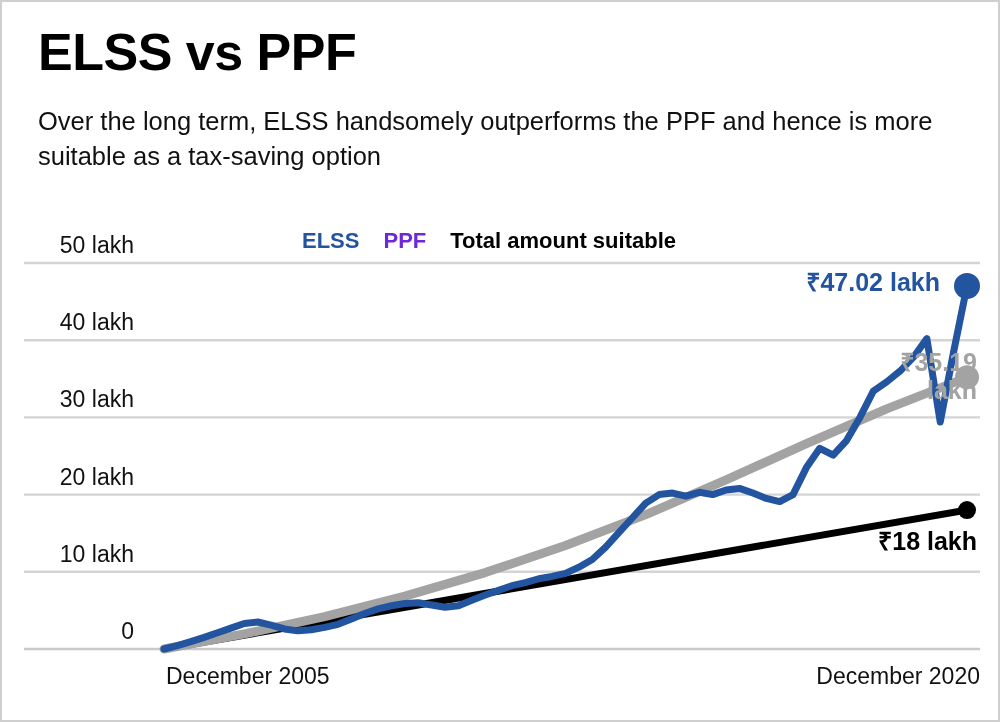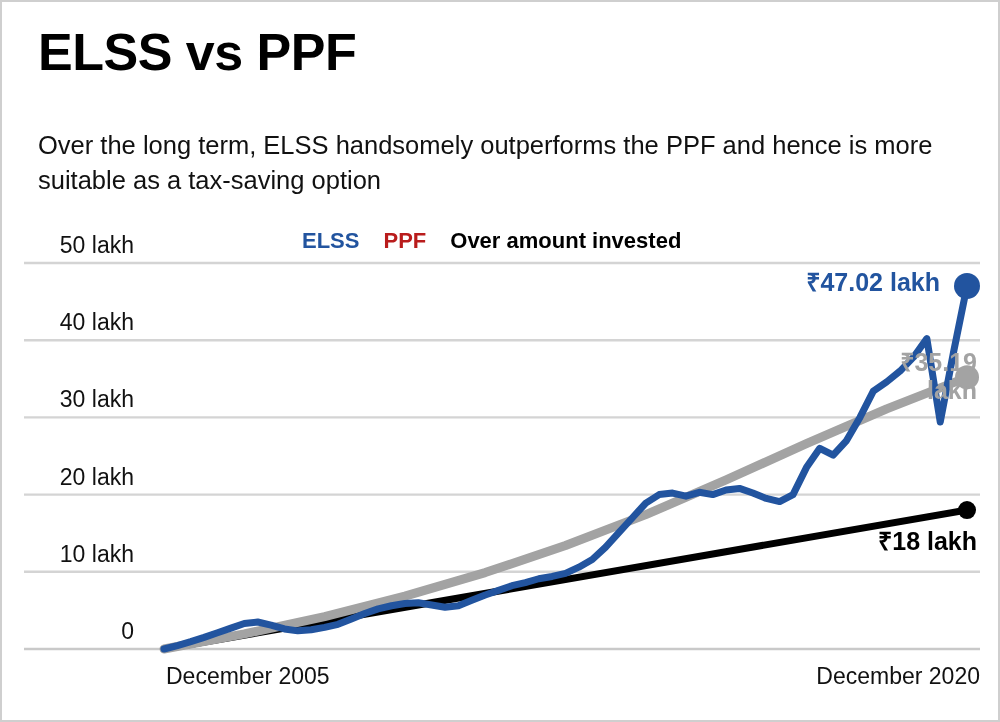--- a/index.html
+++ b/index.html
@@ -36,33 +36,32 @@
     white-space: nowrap;
   }
   .subtitle {
     position: absolute;
     left: 36px; top: 102px;
     width: 930px;
     font-size: 25.5px;
     font-weight: normal;
     color: #111;
     line-height: 1.38;
-    margin-top: 24px;
   }
   .legend {
     position: absolute;
     left: 300px; top: 226px;
     font-size: 22px;
     font-weight: bold;
     white-space: nowrap;
   }
   .legend .li { display: inline-block; margin-right: 24px; }
   .legend .li:last-child { margin-right: 0; }
   .lg-elss { color: #22549f; text-align: center; }
-  .lg-ppf  { color: #b91c1c; }
+  .lg-ppf  { color: #6d28d9; }
   .lg-tot  { color: #000000; }
 
   .chartwrap {
     position: absolute;
     left: 0; top: 210px;
     width: 996px; height: 508px;
   }
   svg { display: block; }
 
   .ytick {
@@ -91,21 +90,21 @@
 <body>
 
 <div id="page">
   <div id="inner">
 
     <div class="title">ELSS vs PPF</div>
 
     <div class="subtitle">Over the long term, ELSS handsomely outperforms the PPF and hence is more suitable as a tax-saving option</div>
 
     <div class="legend">
-      <span class="li lg-elss">ELSS</span><span class="li lg-ppf">PPF</span><span class="li lg-tot">Over amount invested</span>
+      <span class="li lg-elss">ELSS</span><span class="li lg-ppf">PPF</span><span class="li lg-tot">Total amount suitable</span>
     </div>
 
     <div class="chartwrap">
       <svg id="chart-svg" width="996" height="508" viewBox="0 0 996 508">
         <g id="grid-group">
             <line x1="22" x2="978" y1="437" y2="437" class="axisline"></line>
             <line x1="22" x2="978" y1="359.8" y2="359.8" class="gridline"></line>
             <line x1="22" x2="978" y1="282.6" y2="282.6" class="gridline"></line>
             <line x1="22" x2="978" y1="205.4" y2="205.4" class="gridline"></line>
             <line x1="22" x2="978" y1="128.2" y2="128.2" class="gridline"></line>

